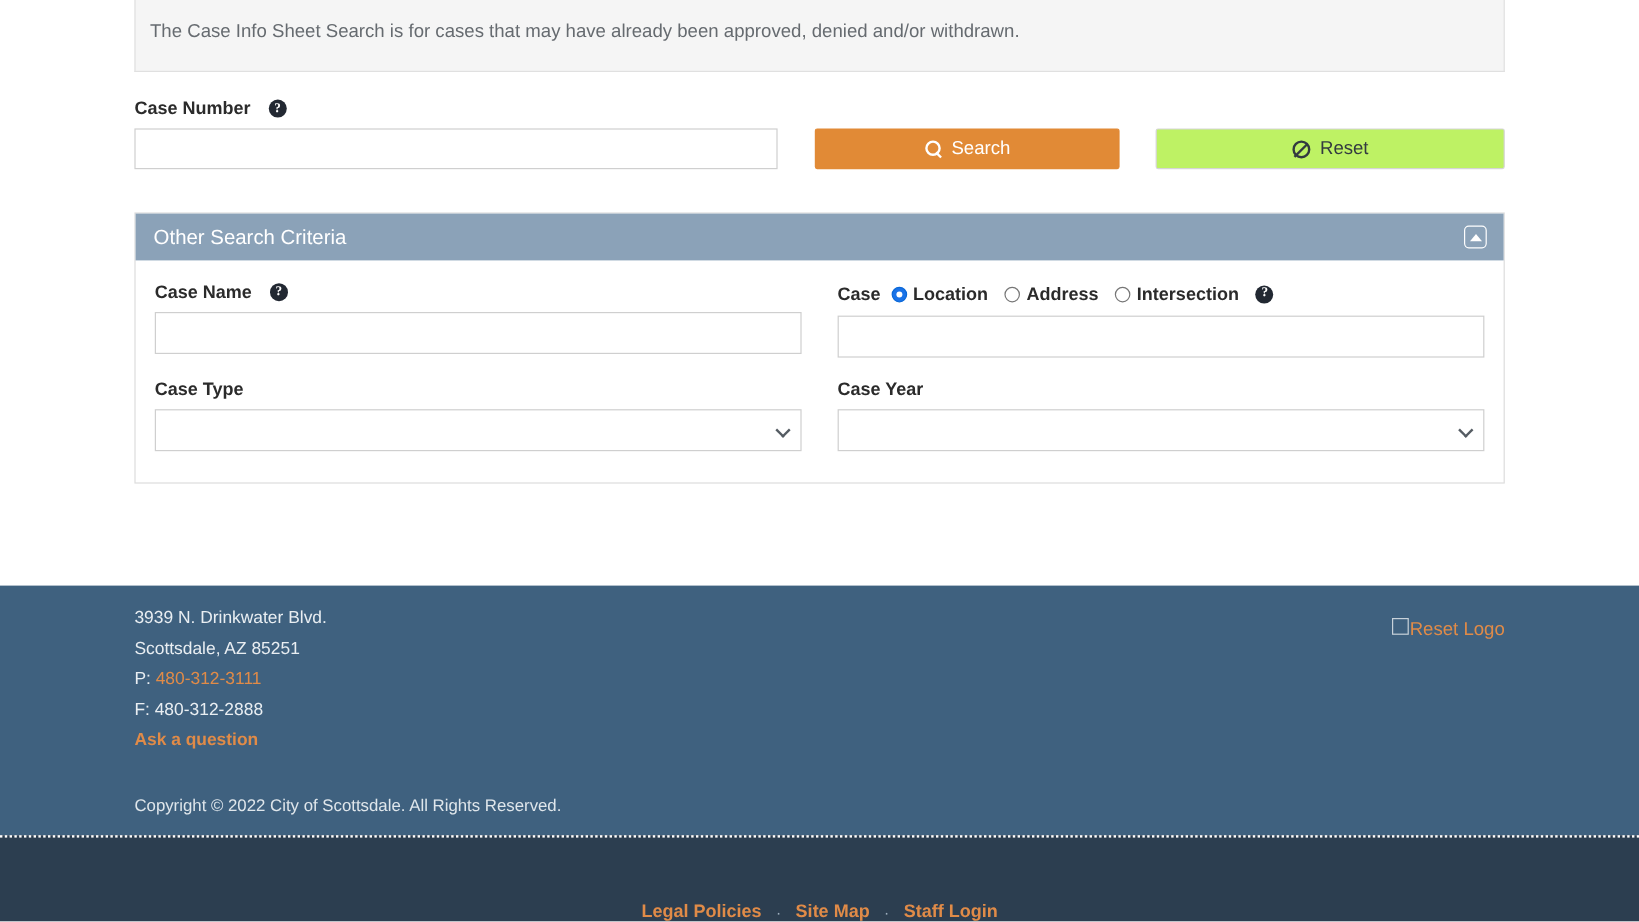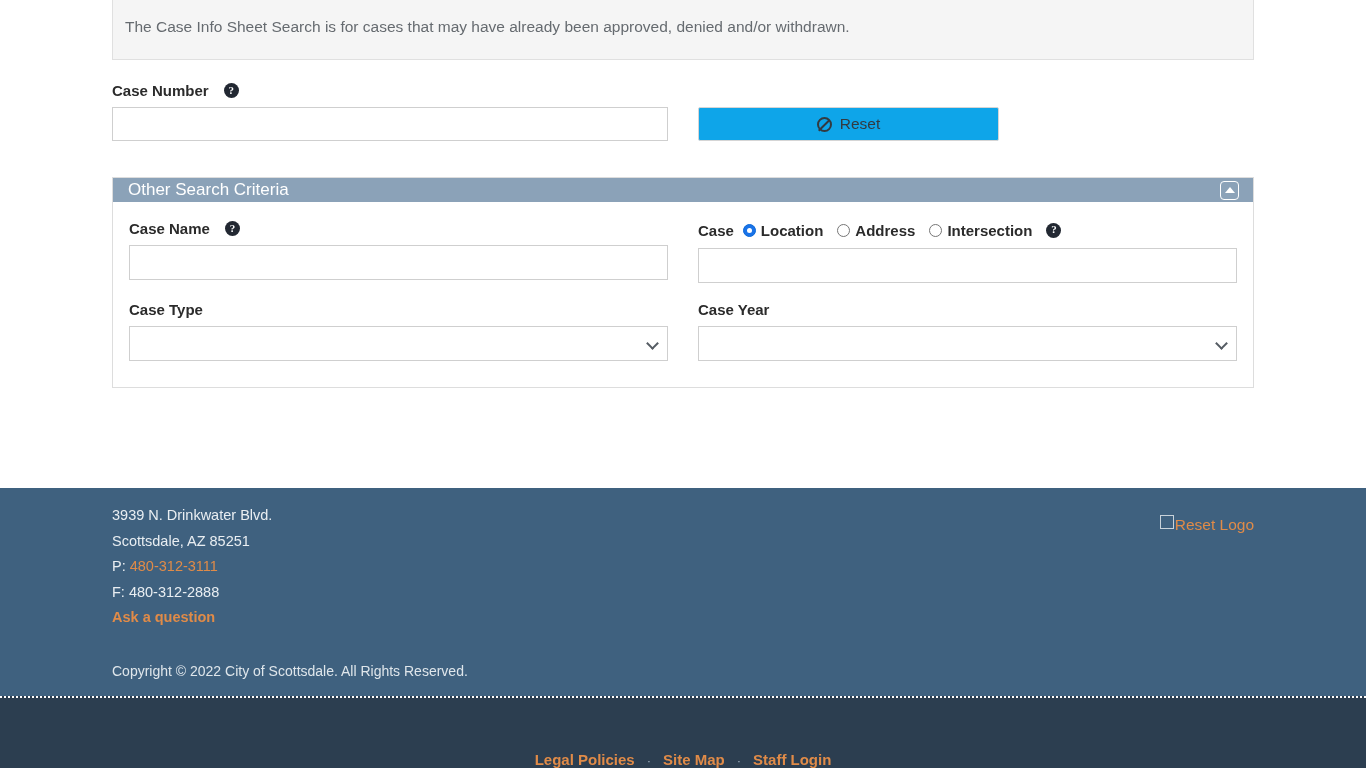--- a/index.html
+++ b/index.html
@@ -84,21 +84,21 @@
     font-family: "Liberation Sans", sans-serif;
   }
   .btn-search {
     background: #e18a36;
     color: #ffffff;
     border: 1px solid #e18a36;
     width: 263px;
     margin-left: 31px;
   }
   .btn-reset {
-    background: #0ea5e9;
+    background: #bef264;
     color: #333a40;
     border: 1px solid #d5d5d5;
     width: 301px;
     margin-left: 30px;
   }
   .icon-search {
     display: inline-block;
     width: 14px; height: 14px;
     position: relative;
   }
@@ -137,21 +137,21 @@
 
   
   .panel {
     margin-top: 36px;
     border: 1px solid #dddddd;
     background: #ffffff;
   }
   .panel-head {
     background: #8ba2b8;
     color: #ffffff;
-    height: 24px;
+    height: 39px;
     display: flex;
     align-items: center;
     justify-content: space-between;
     padding: 0 14px 0 15px;
     font-size: 17px;
   }
   .panel-collapse {
     width: 19px; height: 19px;
     border: 1px solid #ffffff;
     border-radius: 4px;
@@ -328,20 +328,24 @@
 
     <div class="field-label">
       <span>Case Number</span>
       <span class="help-icon">
           <span>?</span>
         </span>
     </div>
 
     <div class="row-top">
       <input class="input-text" type="text" value="" placeholder="" style="">
+      <button class="btn btn-search">
+        <span class="icon-search"></span>
+        <span>Search</span>
+      </button>
       <button class="btn btn-reset">
         <span class="icon-ban"></span>
         <span>Reset</span>
       </button>
     </div>
 
     <div class="panel">
       <div class="panel-head">
         <span>Other Search Criteria</span>
         <span class="panel-collapse">

